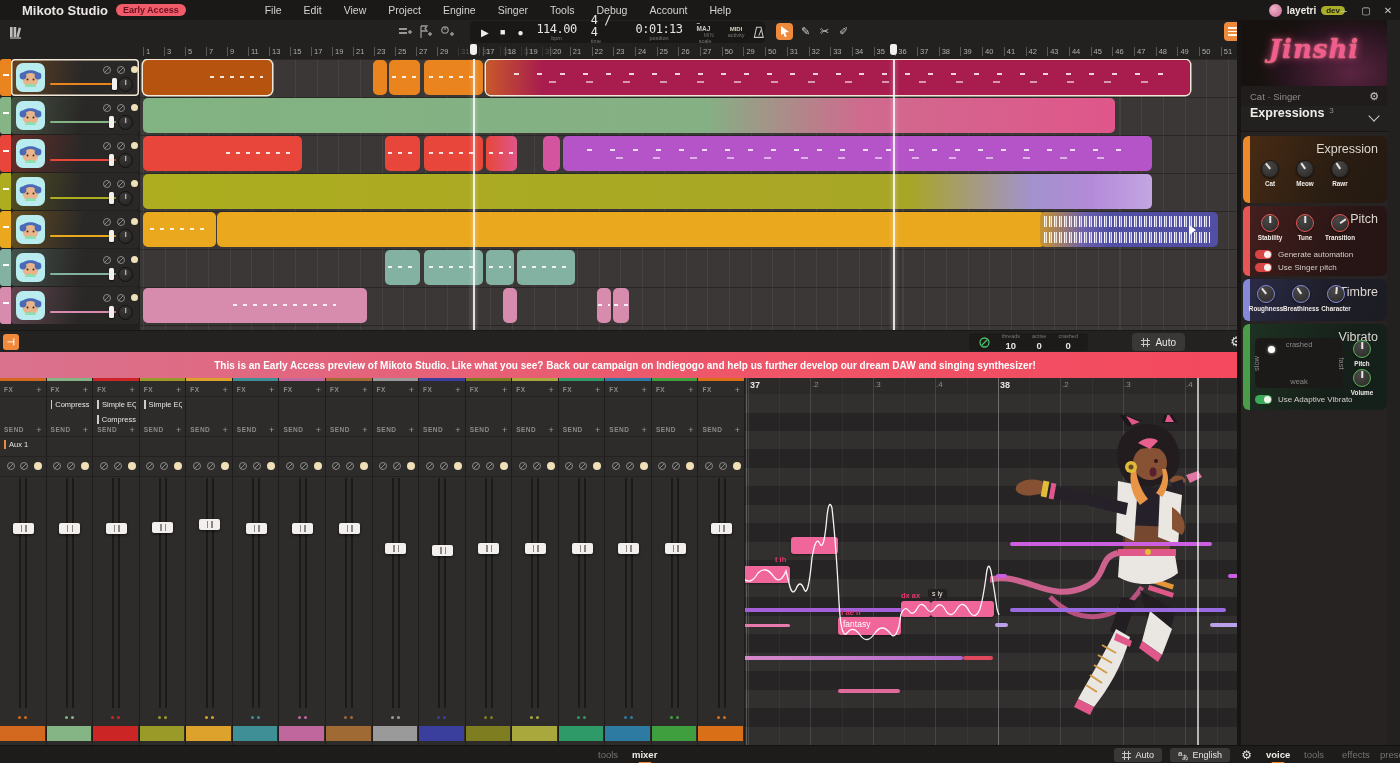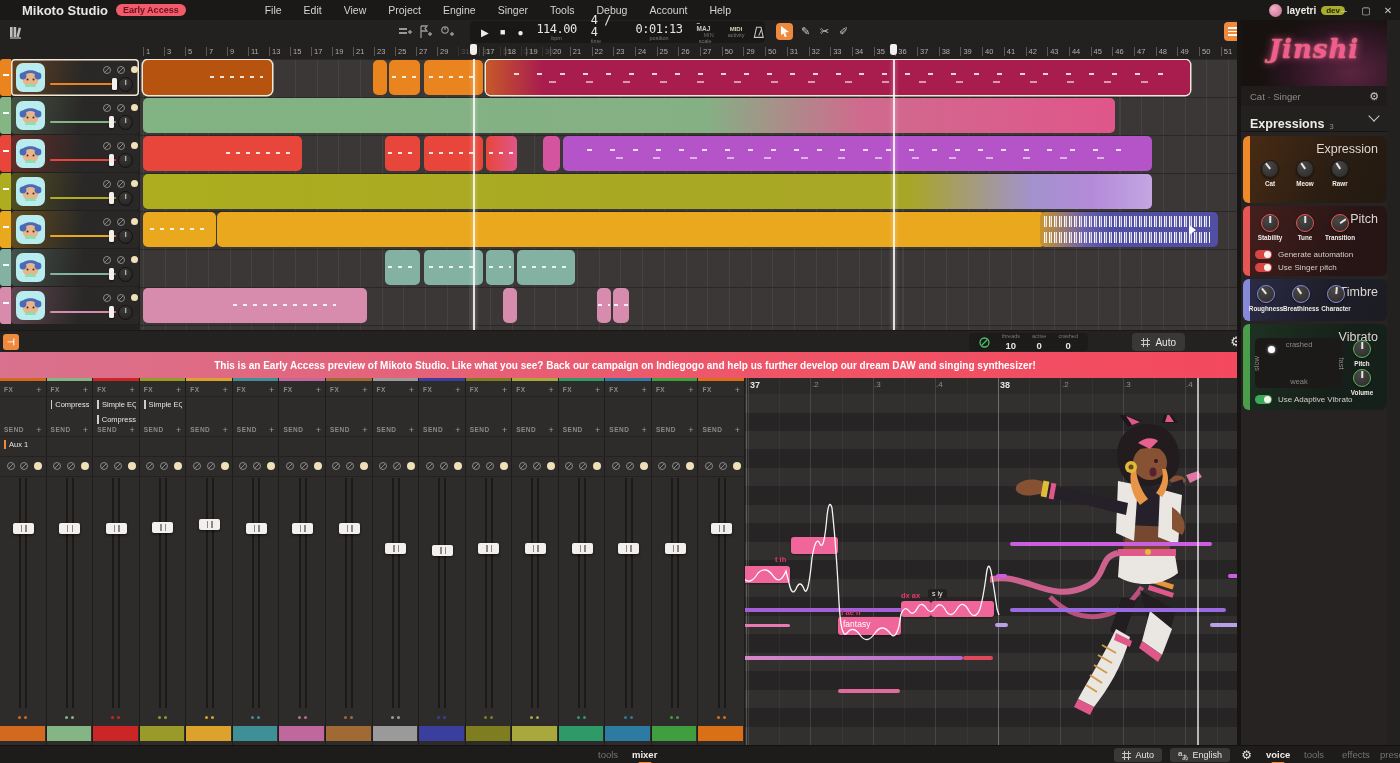--- a/index.html
+++ b/index.html
@@ -138,21 +138,21 @@
 
   
   #sidebar { position:absolute; left:1237px; top:20px; width:150px; height:725px; background:#262322; border-left:4px solid #161514; }
   #singer-banner { position:absolute; left:0; top:0; width:146px; height:66px; overflow:hidden;
       background:radial-gradient(ellipse 90px 60px at 75% 80%, #5a2440, #2a1520 70%, #17120f),
                  radial-gradient(ellipse 70px 40px at 30% 100%, #4a2030, transparent 70%), #17120f; }
   #singer-logo { position:absolute; left:0; right:0; top:14px; text-align:center; font-family:"DejaVu Serif", serif; font-style:italic; font-weight:bold; font-size:26px; color:#f25c8e; text-shadow:0 0 9px rgba(240,80,150,.9), 0 0 2px #ffb070; letter-spacing:1px; }
   #singer-sub { position:absolute; left:0; top:66px; width:146px; height:20px; background:#1f1c1b; display:flex; align-items:center; }
   #singer-sub span { font-size:9.5px; color:#8f8c89; margin-left:9px; }
   #singer-sub .gear { position:absolute; right:8px; font-size:11px; color:#cac7c4; }
-  #expr-header { position:absolute; left:0; top:86px; width:146px; height:26px; background:#232120; display:flex; align-items:flex-end; border-bottom:1px solid #161514; }
+  #expr-header { position:absolute; left:0; top:86px; width:146px; height:26px; background:#232120; display:flex; align-items:flex-start; border-bottom:1px solid #161514; }
   #expr-title { font-size:12.5px; font-weight:bold; color:#f0ede8; margin-left:9px; }
   #expr-count { font-size:8px; color:#8f8c89; margin-left:5px; }
   .chev { position:absolute; right:9px; width:8px; height:8px; border-right:1.5px solid #cac7c4; border-bottom:1.5px solid #cac7c4; transform:rotate(45deg); top:6px; }
   .card { position:absolute; left:2px; width:144px; border-radius:6px; overflow:hidden; }
   .card-accent { position:absolute; left:0; top:0; bottom:0; width:7px; }
   .card-title { position:absolute; right:9px; top:6px; font-size:12.5px; color:#ddd8d2; }
   .knob-row { position:absolute; left:14px; display:flex; gap:9px; }
   .knob-unit { display:flex; flex-direction:column; align-items:center; width:26px; }
   .knob { position:relative; width:18px; height:18px; border-radius:50%; background:radial-gradient(circle at 38% 30%, #4a4846, #2b2927); border:1.5px solid #1a1918; box-shadow:0 1px 2px rgba(0,0,0,.5); }
   .knob.ringed { border-color:var(--ring); }

